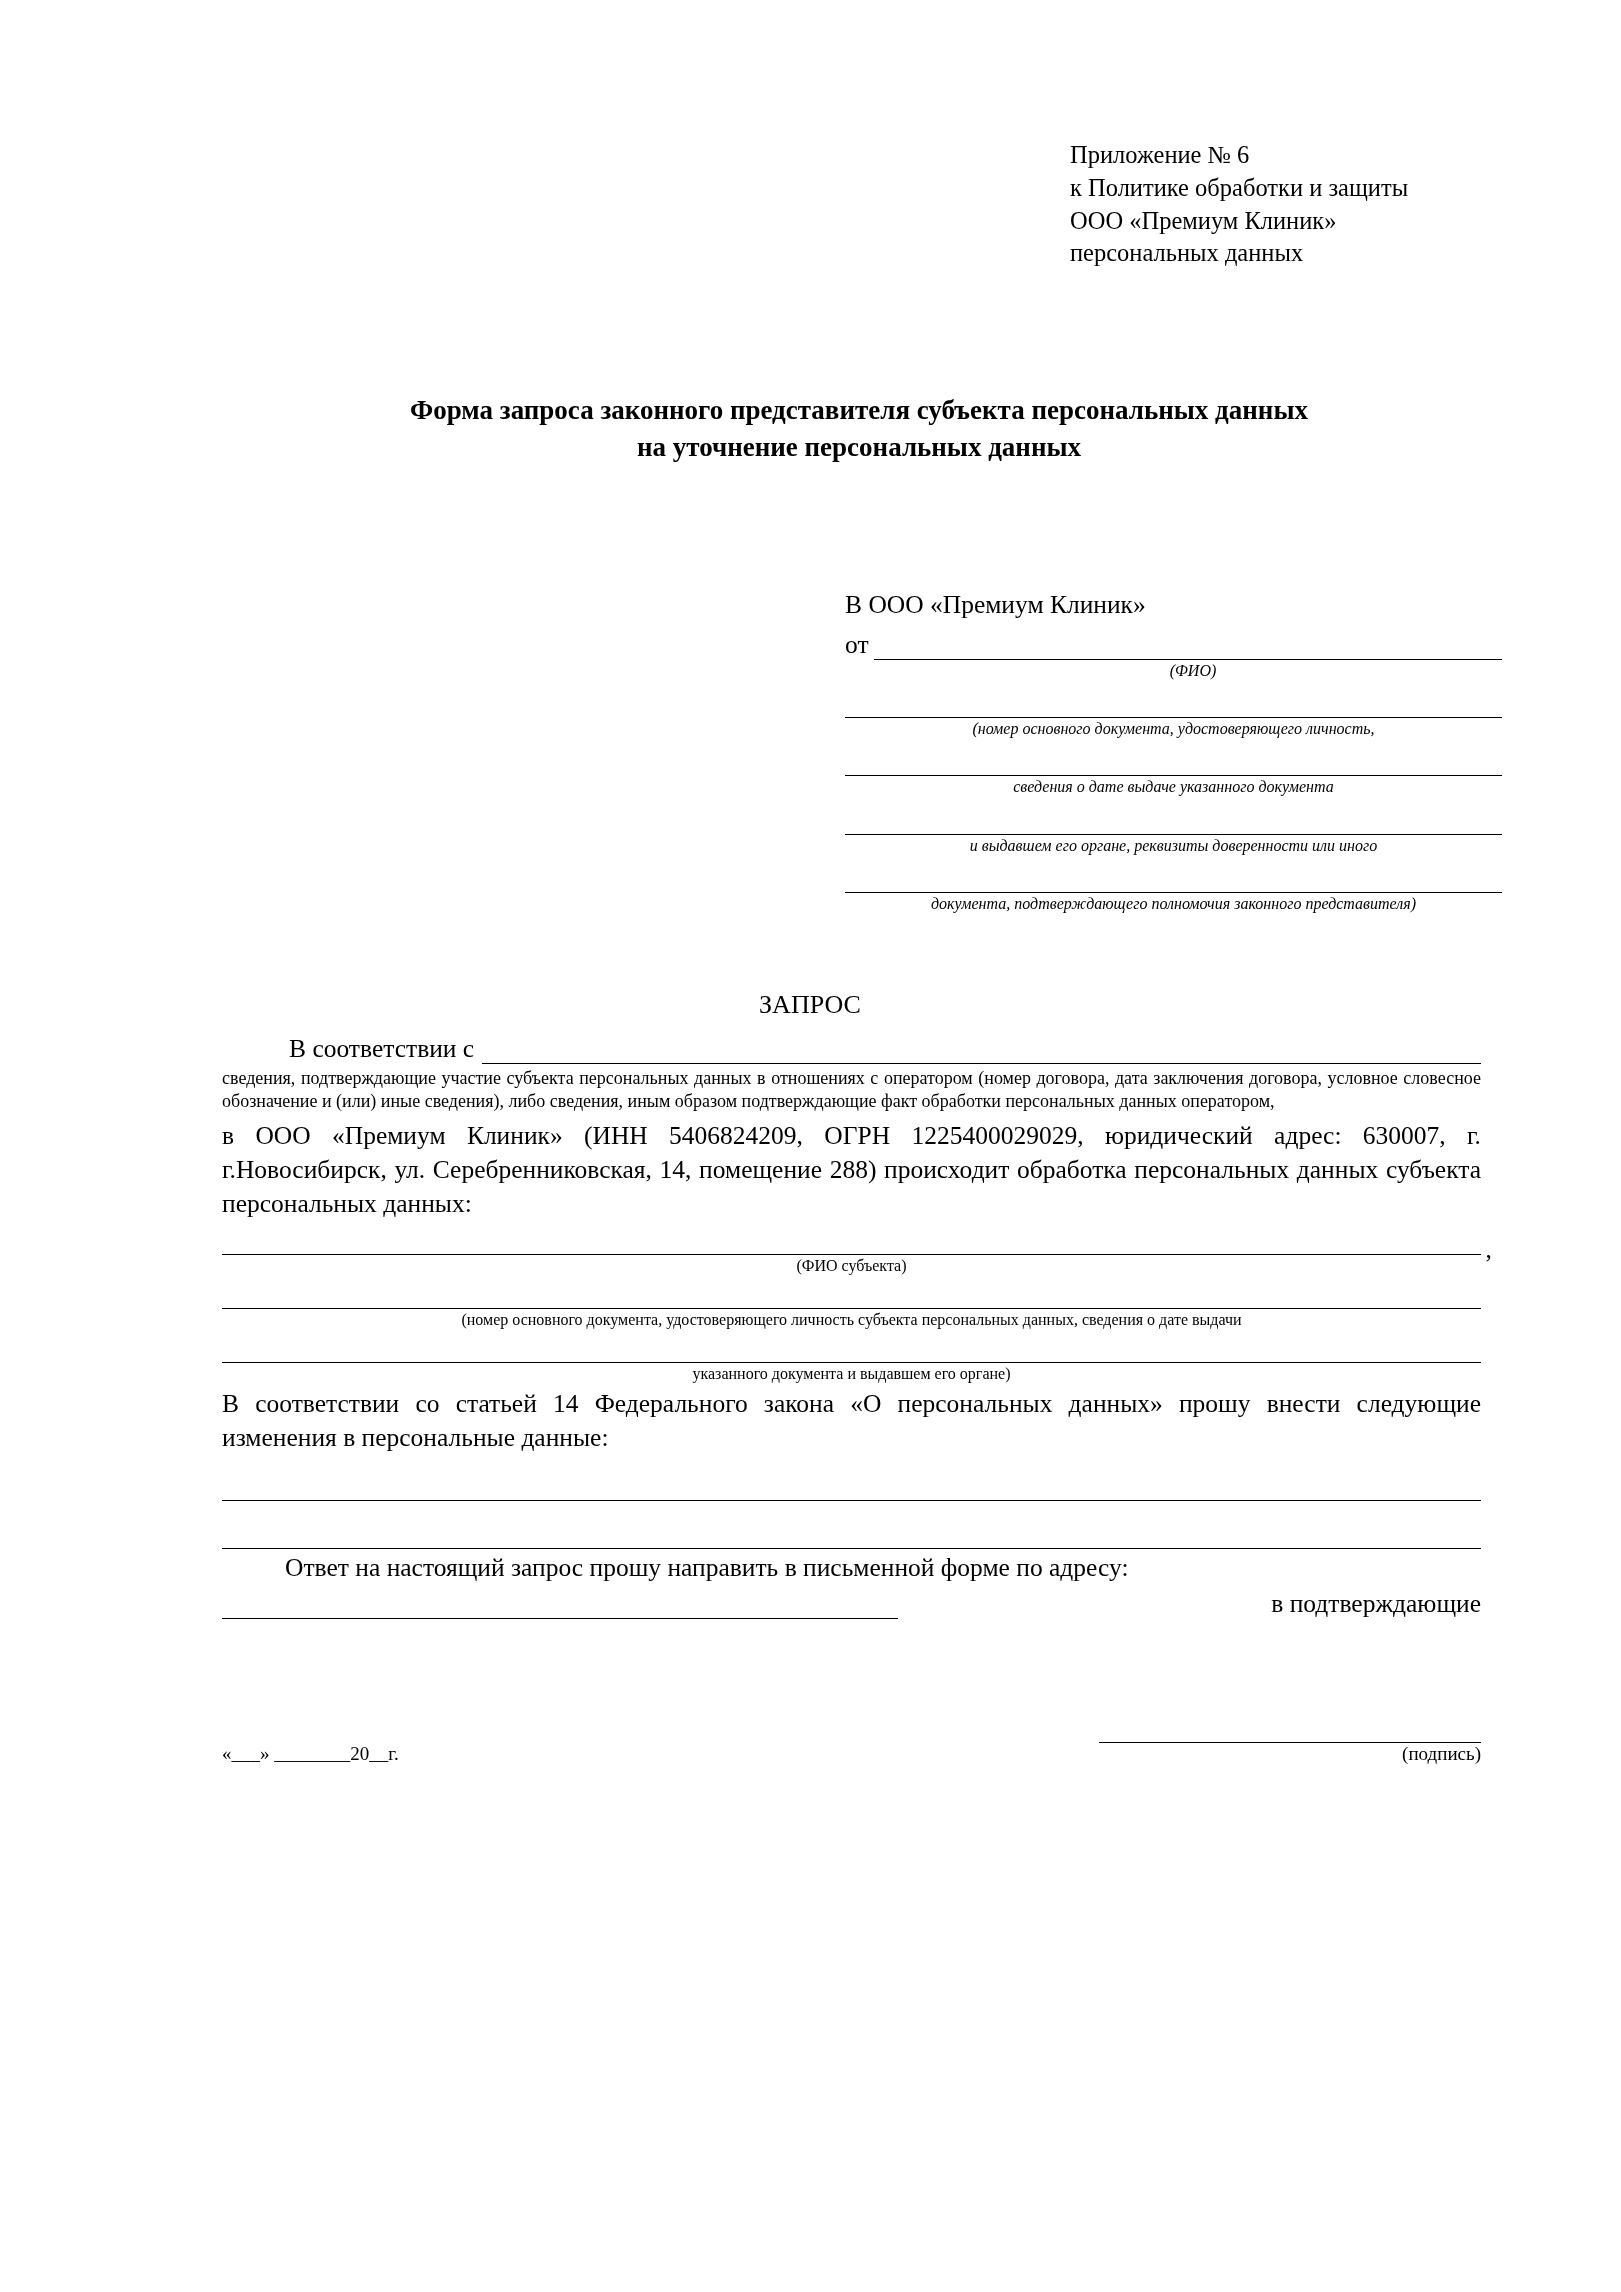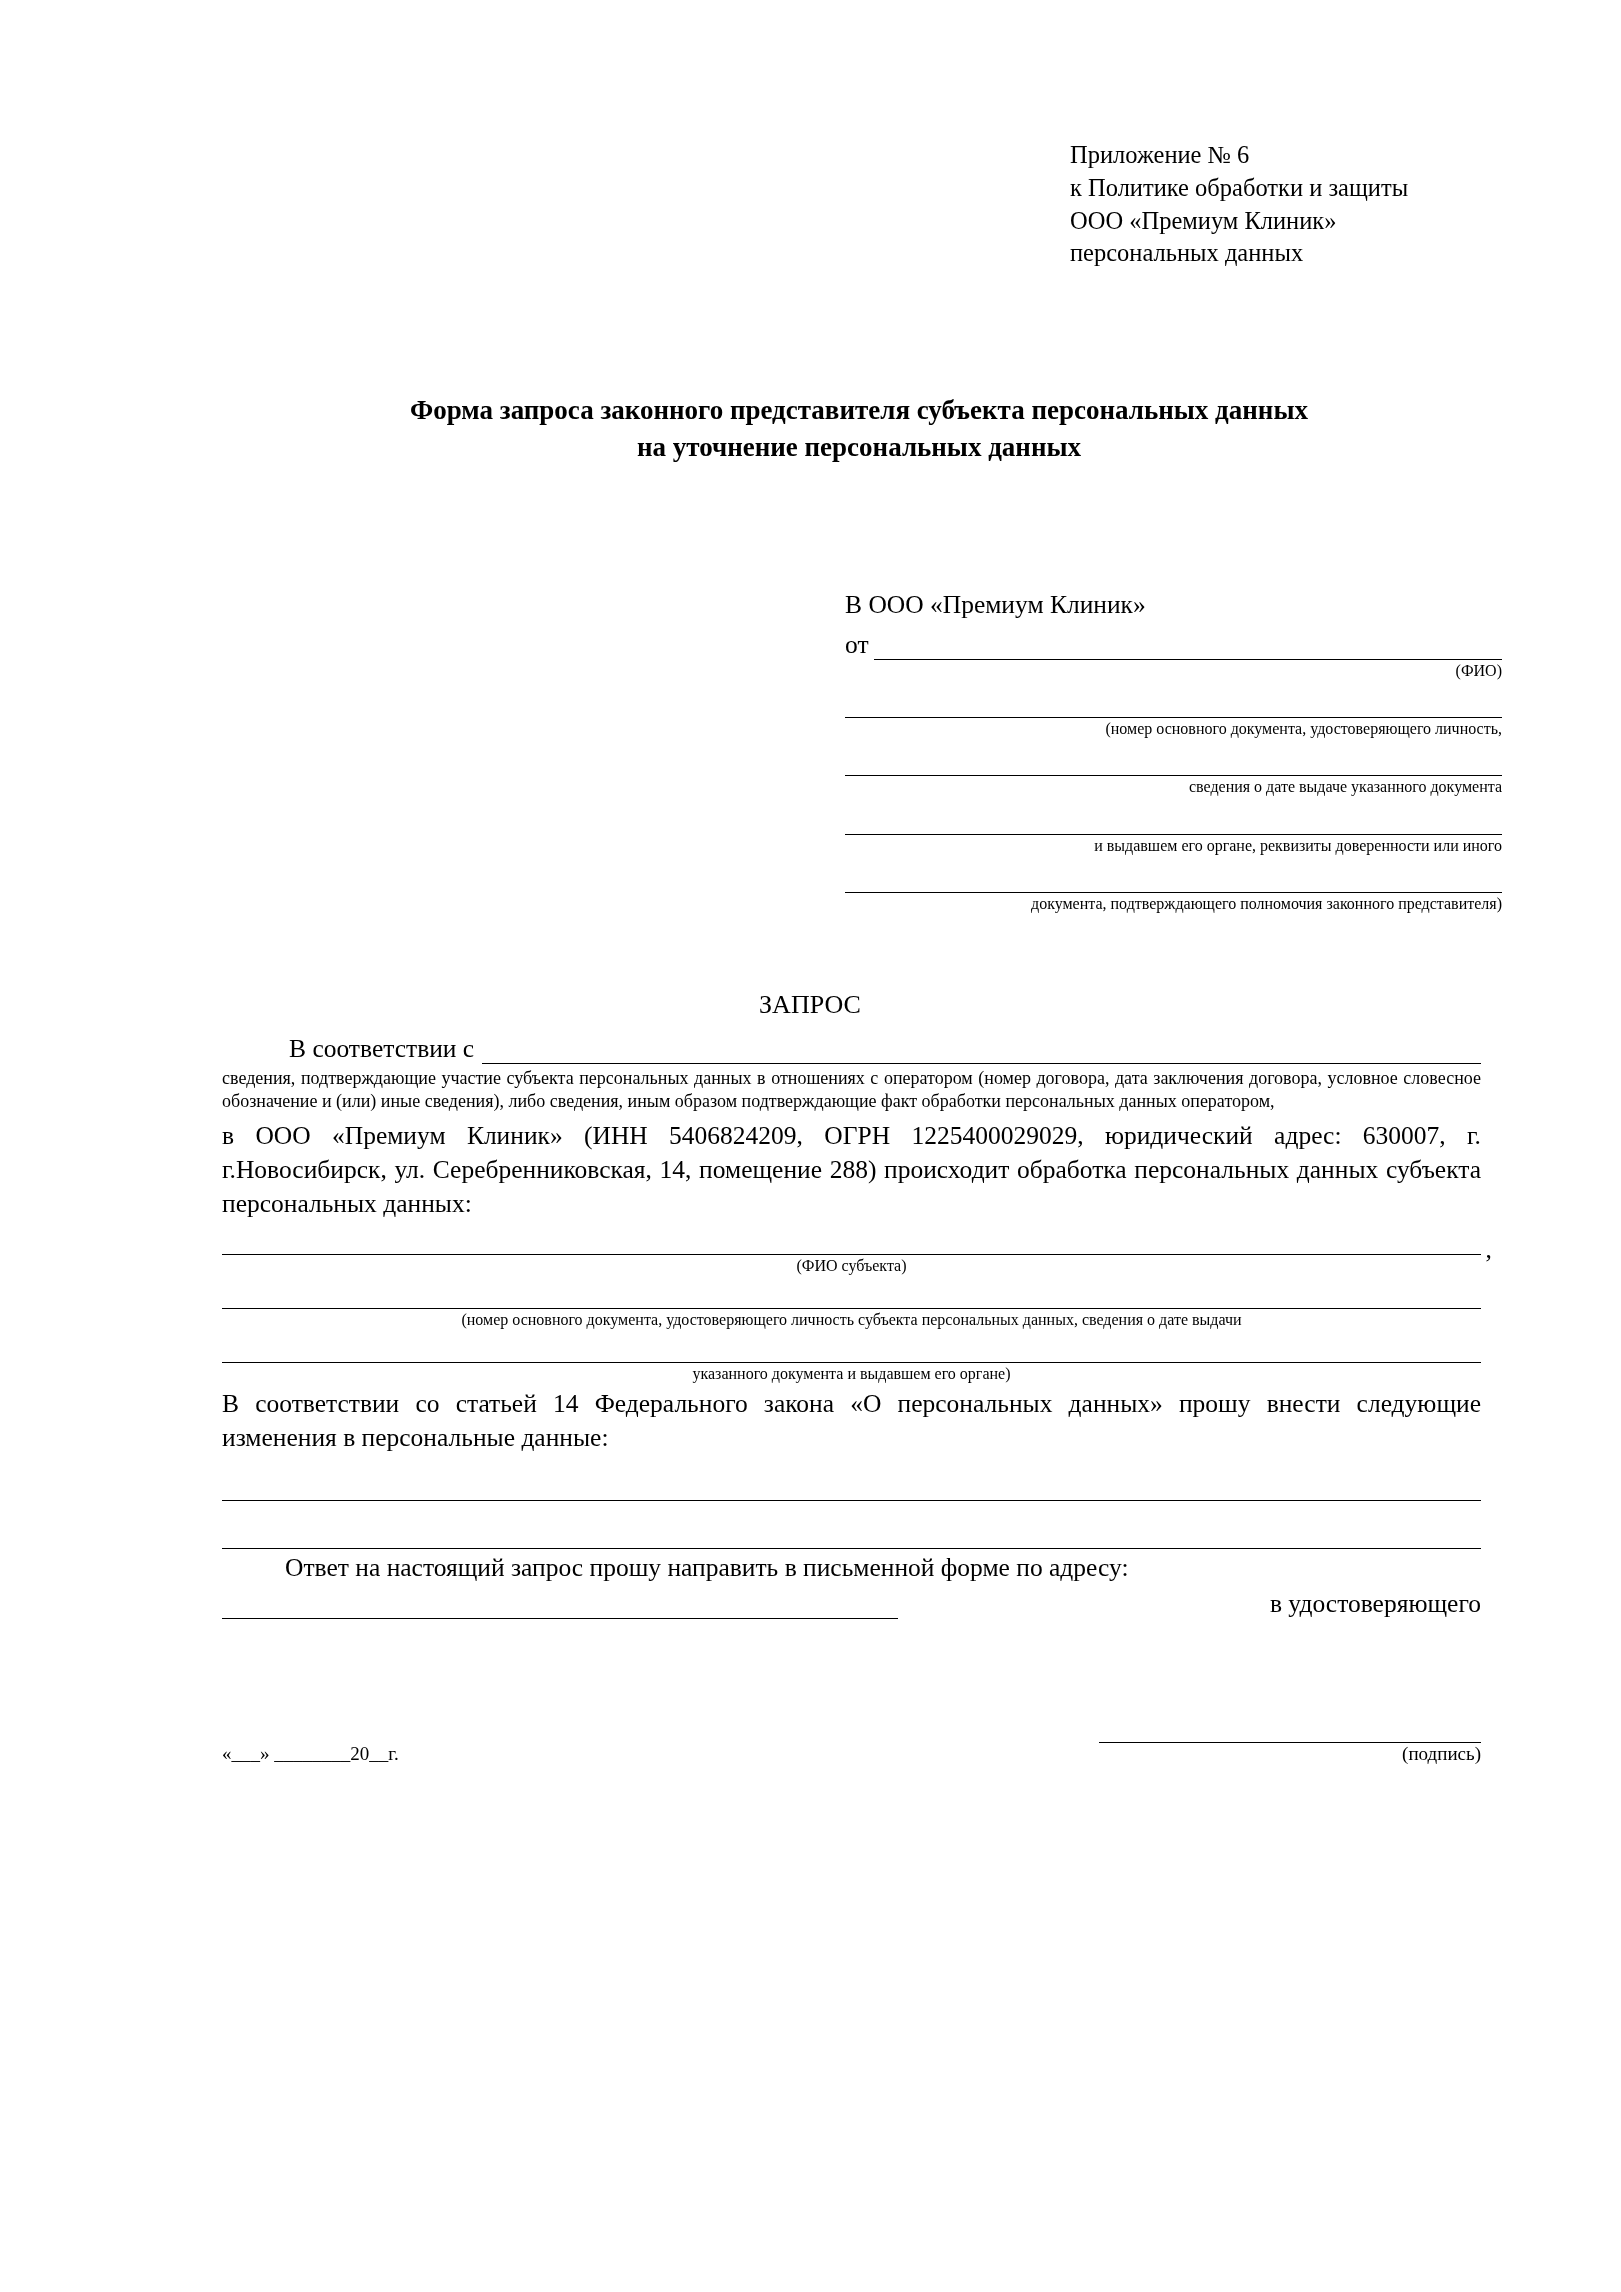--- a/index.html
+++ b/index.html
@@ -61,22 +61,23 @@
     margin-top: 9.8px;
   }
   .addressee .ot-row .lbl { padding-right: 5.9px; }
   .rule {
     flex: 1;
     border-bottom: 1.5px solid #000;
     height: 21.6px;
   }
   .cap {
     font-size: 16px;
-    text-align: right;
+    text-align: center;
     margin-top: 2px;
+    font-style: italic;
   }
   .blank-row {
     margin-top: 15.7px;
     border-bottom: 1.5px solid #000;
     height: 21.6px;
   }
 
   
   .zapros-title {
     position: absolute;
@@ -219,21 +220,21 @@
 
     <div class="para just-full" style="margin-top:3.9px;">В соответствии со статьей 14 Федерального закона «О персональных данных» прошу внести следующие изменения в персональные данные:</div>
 
     <div class="fill-line" style="margin-top:19.6px;"></div>
     <div class="fill-line" style="margin-top:21.6px;"></div>
 
     <div class="para" style="margin-top:2px; text-indent:63px; text-align:justify;">Ответ на настоящий запрос прошу направить в письменной форме по адресу:</div>
 
     <div style="display:flex; align-items:flex-end; margin-top:3.9px;">
       <span style="flex:0 0 676px; border-bottom:1.5px solid #000; height:25.5px;"></span>
-      <span style="flex:1; text-align:right; font-size:25.5px; padding-left:19.6px;">в удостоверяющего</span>
+      <span style="flex:1; text-align:right; font-size:25.5px; padding-left:19.6px;">в подтверждающие</span>
     </div>
 
   </div>
 
   <div class="sign-row">
     <span class="sign-left">«___» ________20__г.</span>
     <span class="sign-right">
       <span class="sign-rule"></span>
       <span>(подпись)</span>
     </span>

